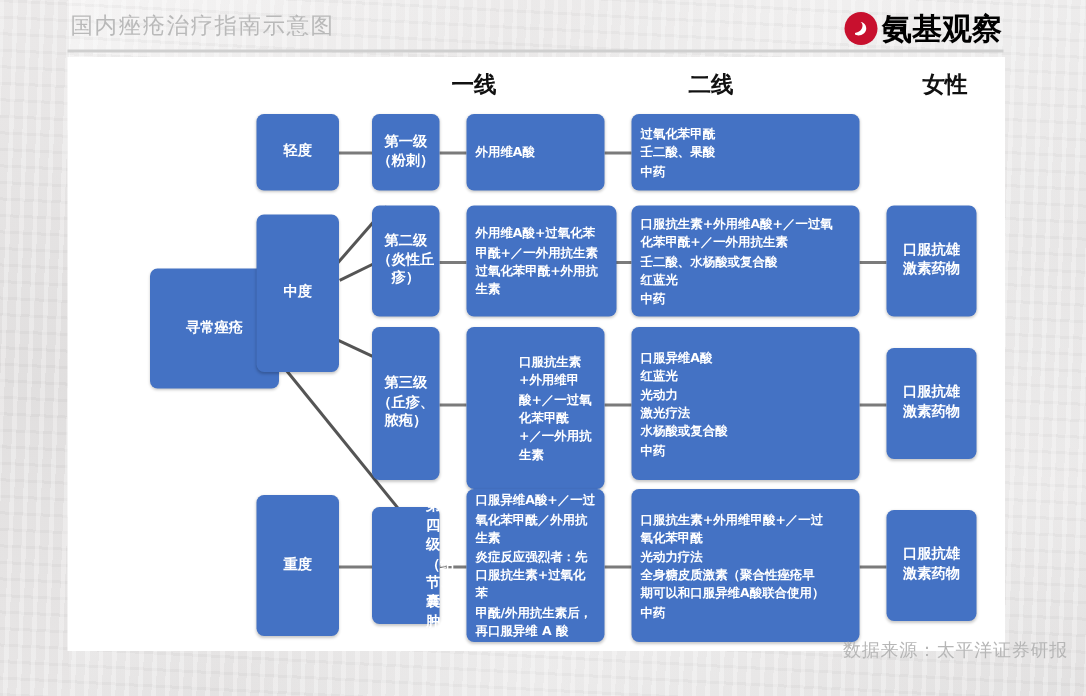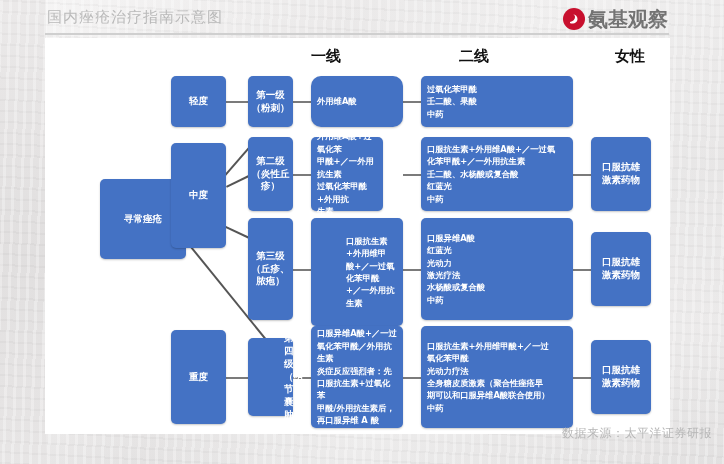--- a/index.html
+++ b/index.html
@@ -21,21 +21,21 @@
 
   
   .header{position:absolute;left:45px;top:6px;width:625px;height:30px;}
   .title{position:absolute;left:2px;top:2px;font-size:15px;color:#b9b9b9;
     letter-spacing:1px;font-family:"DejaVu Sans",sans-serif;white-space:nowrap;}
   .title-rule{position:absolute;left:0;top:27px;width:624px;height:2px;background:#cfcfcf;}
   .logo{position:absolute;right:2px;top:-1px;height:28px;display:flex;align-items:center;gap:3px;}
   .logo-badge{width:22px;height:22px;border-radius:50%;background:#c8102e;
     position:relative;display:flex;align-items:center;justify-content:center;}
   .logo-badge svg{display:block;}
-  .logo-text{font-size:20px;font-weight:bold;color:#737373;letter-spacing:0px;
+  .logo-text{font-size:20px;font-weight:bold;color:#000000;letter-spacing:0px;
     font-family:"DejaVu Sans",sans-serif;line-height:1;}
 
   
   .card{position:absolute;left:45px;top:38px;width:625px;height:396px;background:#fff;}
 
   .colhead{position:absolute;font-size:15px;font-weight:bold;color:#111;
     font-family:"DejaVu Sans",sans-serif;white-space:nowrap;}
 
   
   .node{position:absolute;background:#4472C4;border-radius:5px;color:#fff;
@@ -69,21 +69,21 @@
       <svg width="16" height="16" viewBox="0 0 16 16">
         <path d="M4 11c3-.5 5-2.5 5-5 0-1.5-1-2.5-2-2.5 2.6 0 4.5 2 4.5 4.5 0 2.8-2.6 4.6-5.2 4.6-1 0-1.8-.3-2.3-.6z" fill="#ffffff"></path>
       </svg>
     </span>
     <span class="logo-text">氨基观察</span>
   </div>
 </div>
 
 <div class="card">
 
-  <div class="colhead" style="left:266px;top:9px;">一线</div>
+  <div class="colhead" style="left:256px;top:9px;">一线</div>
   <div class="colhead" style="left:414px;top:9px;">二线</div>
   <div class="colhead" style="left:570px;top:9px;">女性</div>
 
   <div class="dline" style="left:140px;top:182px;width:110px;transform:rotate(-49deg);"></div>
   <div class="hline" style="left:140px;top:181px;width:30px;"></div>
   <div class="dline" style="left:140px;top:200px;width:140px;transform:rotate(51deg);"></div>
 
   <div class="hline" style="left:181px;top:63px;width:22px;"></div>
   <div class="dline" style="left:181px;top:148px;width:26px;transform:rotate(-26deg);"></div>
   <div class="dline" style="left:181px;top:188px;width:28px;transform:rotate(25deg);"></div>
@@ -138,26 +138,26 @@
       </span>
   </div>
   <div class="node center" style="left:203px;top:300px;width:45px;height:78px;padding-left:36px;">
     <span class="lines">
         <span class="ln">第四级</span>
         <span class="ln">（结节、</span>
         <span class="ln">囊肿）</span>
       </span>
   </div>
 
-  <div class="node left" style="left:266px;top:38px;width:92px;height:51px;border-radius:10px;">
+  <div class="node left" style="left:266px;top:38px;width:92px;height:51px;">
     <span class="lines">
         <span class="ln">外用维A酸</span>
       </span>
   </div>
-  <div class="node left" style="left:266px;top:99px;width:72px;height:74px;">
+  <div class="node left" style="left:266px;top:99px;width:100px;height:74px;">
     <span class="lines">
         <span class="ln">外用维A酸+过氧化苯</span>
         <span class="ln">甲酰+／一外用抗生素</span>
         <span class="ln">过氧化苯甲酰+外用抗</span>
         <span class="ln">生素</span>
       </span>
   </div>
   <div class="node left" style="left:266px;top:180px;width:92px;height:108px;padding-left:35px;">
     <span class="lines">
         <span class="ln">口服抗生素+外用维甲</span>

